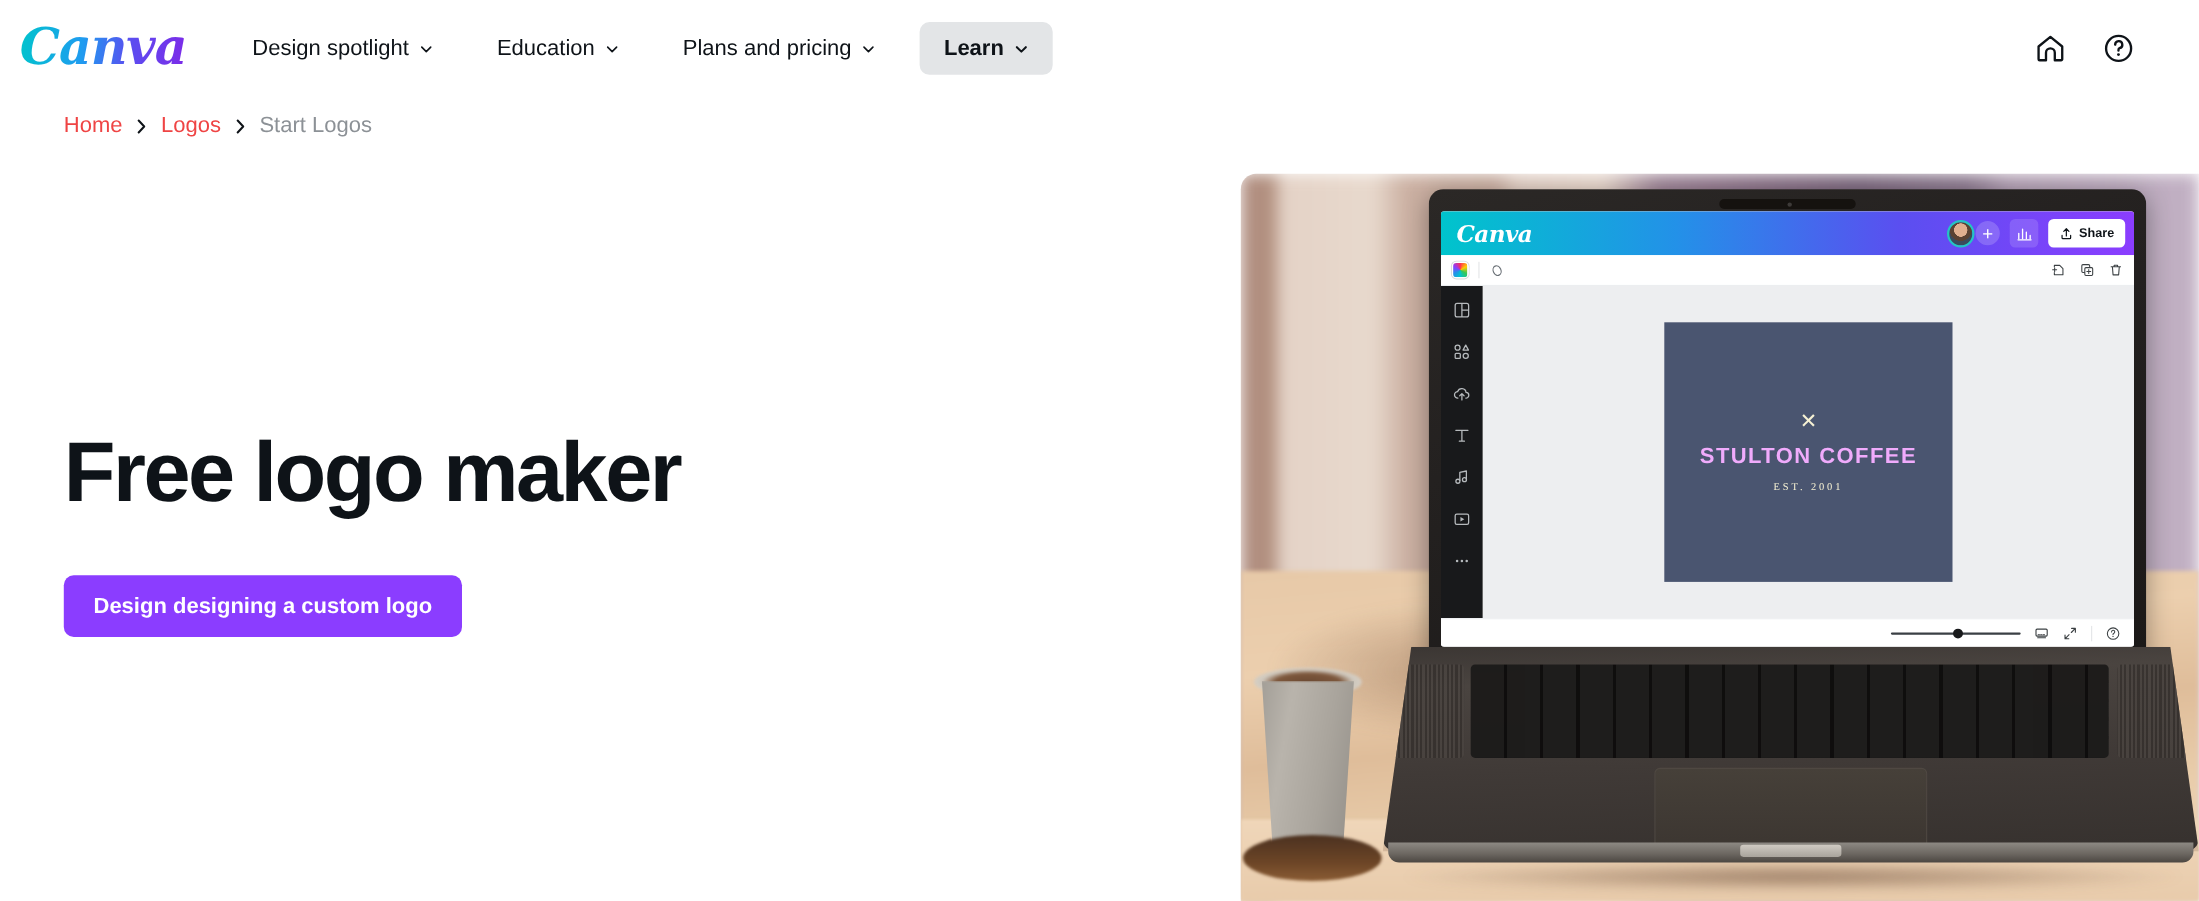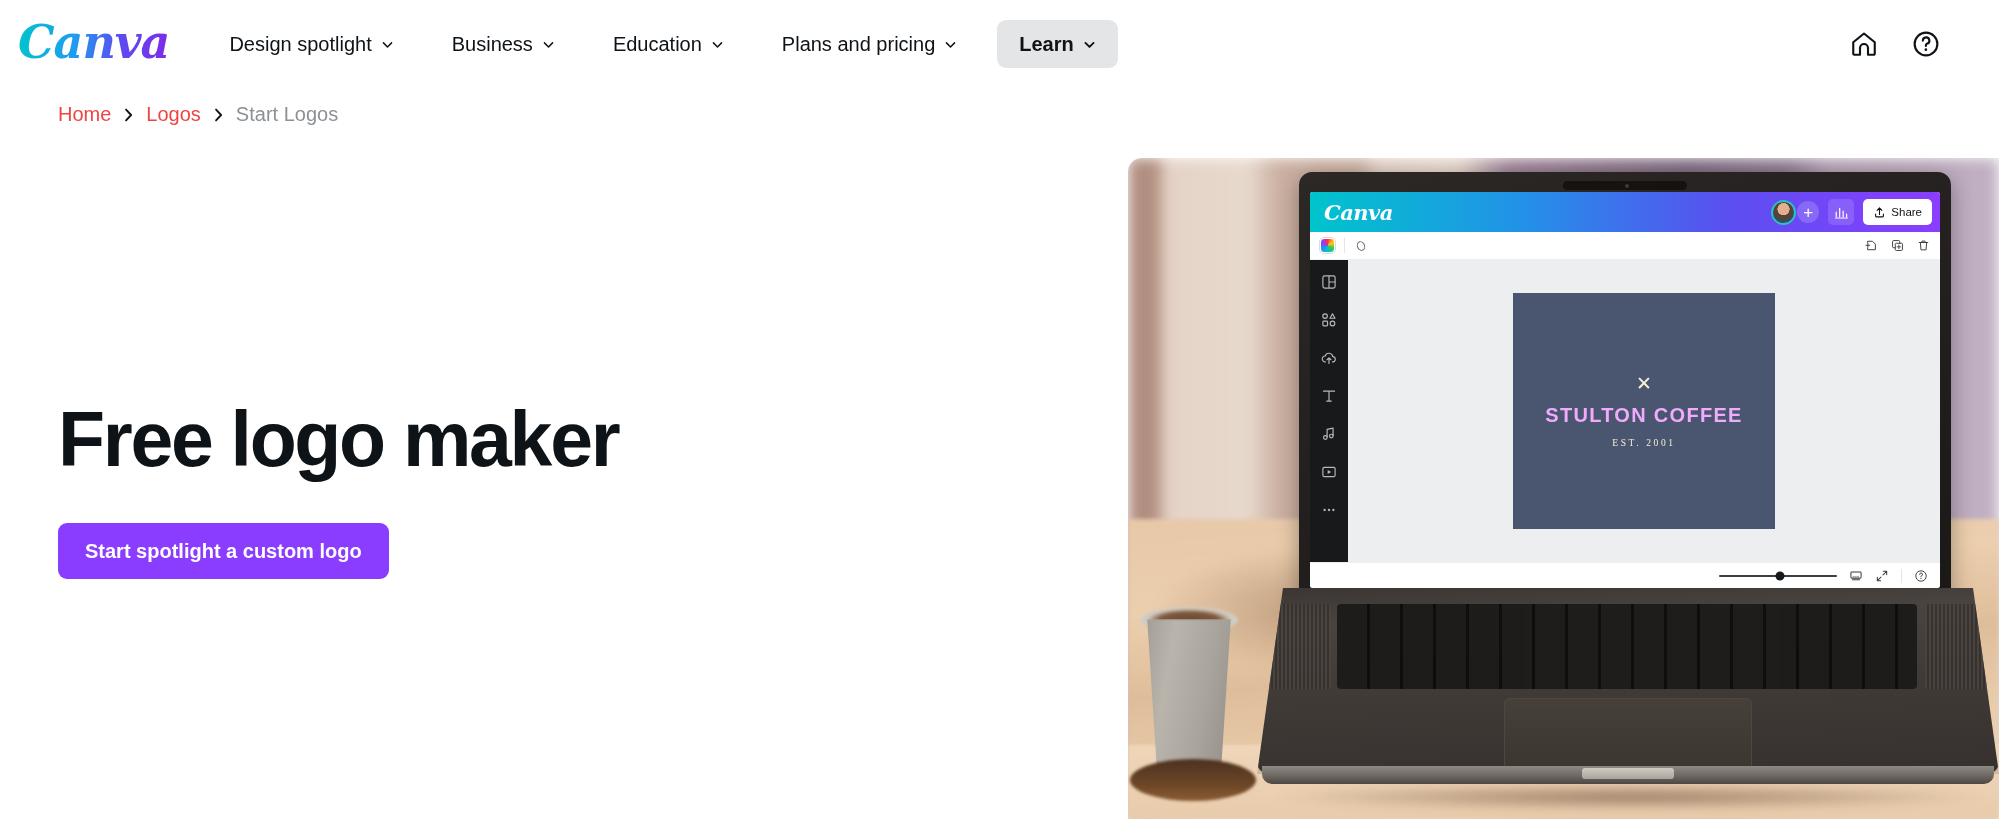--- a/index.html
+++ b/index.html
@@ -51,21 +51,21 @@
     display: flex; align-items: center; gap: 13px;
     font-size: 20px;
   }
   .crumb { color: #ef4444; cursor: pointer; }
   .crumb.current { color: #8c9196; cursor: default; }
   .crumb-sep { width: 9px; height: 14px; display: block; }
 
   
   .hero-left { position: absolute; left: 58px; top: 160px; width: 900px; }
   .hero-title {
-    position: absolute; top: 239px; left: 0;
+    position: absolute; top: 229px; left: 0;
     font-size: 77px; font-weight: 700;
     letter-spacing: -2.3px; color: #0e1318;
     line-height: 1.05; white-space: nowrap;
   }
   .cta-btn {
     position: absolute; top: 363px; left: 0;
     height: 56px; padding: 0 27px;
     display: flex; align-items: center; justify-content: center;
     background: #8b3dff; color: #fff;
     font-size: 20px; font-weight: 700;
@@ -165,21 +165,21 @@
     background: radial-gradient(circle at 50% 34%, #e0b090 0 34%, #5a4233 36% 56%, #3a4a5c 58% 100%);
     border: 2px solid #24c4c4;
   }
   .plus-btn { width: 22px; height: 22px; border-radius: 50%; background: rgba(255,255,255,.18);
     display:flex; align-items:center; justify-content:center; color:#fff; font-size:17px; line-height:1; margin-left:-8px; }
   .chart-btn { width: 26px; height: 26px; border-radius: 5px; background: rgba(255,255,255,.14);
     display: flex; align-items: center; justify-content: center; }
   .share-btn {
     display: flex; align-items: center; gap: 5px;
     height: 26px; padding: 0 10px; background: #fff; border-radius: 5px;
-    font-size: 11.5px; font-weight: 400; color: #0e1318;
+    font-size: 11.5px; font-weight: 700; color: #0e1318;
   }
   
   .ed-toolbar {
     height: 28px; flex: 0 0 28px; background: #fff;
     display: flex; align-items: center; padding: 0 10px;
     border-bottom: 1px solid #eceef0;
   }
   .color-swatch {
     width: 15px; height: 15px; border-radius: 4px;
     background: conic-gradient(#ff2d55, #ffcc00, #34c759, #00c4cc, #2391e8, #8b3dff, #ff2d55);
@@ -285,26 +285,20 @@
 
     <div class="nav-items">
 
       <div class="nav-item">
         <span>Design spotlight</span>
         <svg class="chev" viewBox="0 0 16 16">
           <path d="M3 6l5 5 5-5" fill="none" stroke="#0e1318" stroke-width="1.8" stroke-linecap="round" stroke-linejoin="round"></path>
         </svg>
       </div>
 
-      <div class="nav-item">
-        <span>Business</span>
-        <svg class="chev" viewBox="0 0 16 16">
-          <path d="M3 6l5 5 5-5" fill="none" stroke="#0e1318" stroke-width="1.8" stroke-linecap="round" stroke-linejoin="round"></path>
-        </svg>
-      </div>
 
       <div class="nav-item">
         <span>Education</span>
         <svg class="chev" viewBox="0 0 16 16">
           <path d="M3 6l5 5 5-5" fill="none" stroke="#0e1318" stroke-width="1.8" stroke-linecap="round" stroke-linejoin="round"></path>
         </svg>
       </div>
 
       <div class="nav-item">
         <span>Plans and pricing</span>
@@ -345,21 +339,21 @@
     </svg>
     <span class="crumb">Logos</span>
     <svg class="crumb-sep" viewBox="0 0 10 16">
       <path d="M2.2 1.8L8 8l-5.8 6.2" fill="none" stroke="#0e1318" stroke-width="2.1" stroke-linecap="round" stroke-linejoin="round"></path>
     </svg>
     <span class="crumb current">Start Logos</span>
   </div>
 
   <div class="hero-left">
     <h1 class="hero-title">Free logo maker</h1>
-    <button class="cta-btn">Start spotlight a custom logo</button>
+    <button class="cta-btn">Design designing a custom logo</button>
   </div>
 
   <div class="hero-photo">
     <div class="bg-bands"></div>
     <div class="desk"></div>
     <div class="desk-shadow"></div>
     <div class="desk-edge"></div>
 
     <div class="mug-top"></div>
     <div class="mug"></div>

